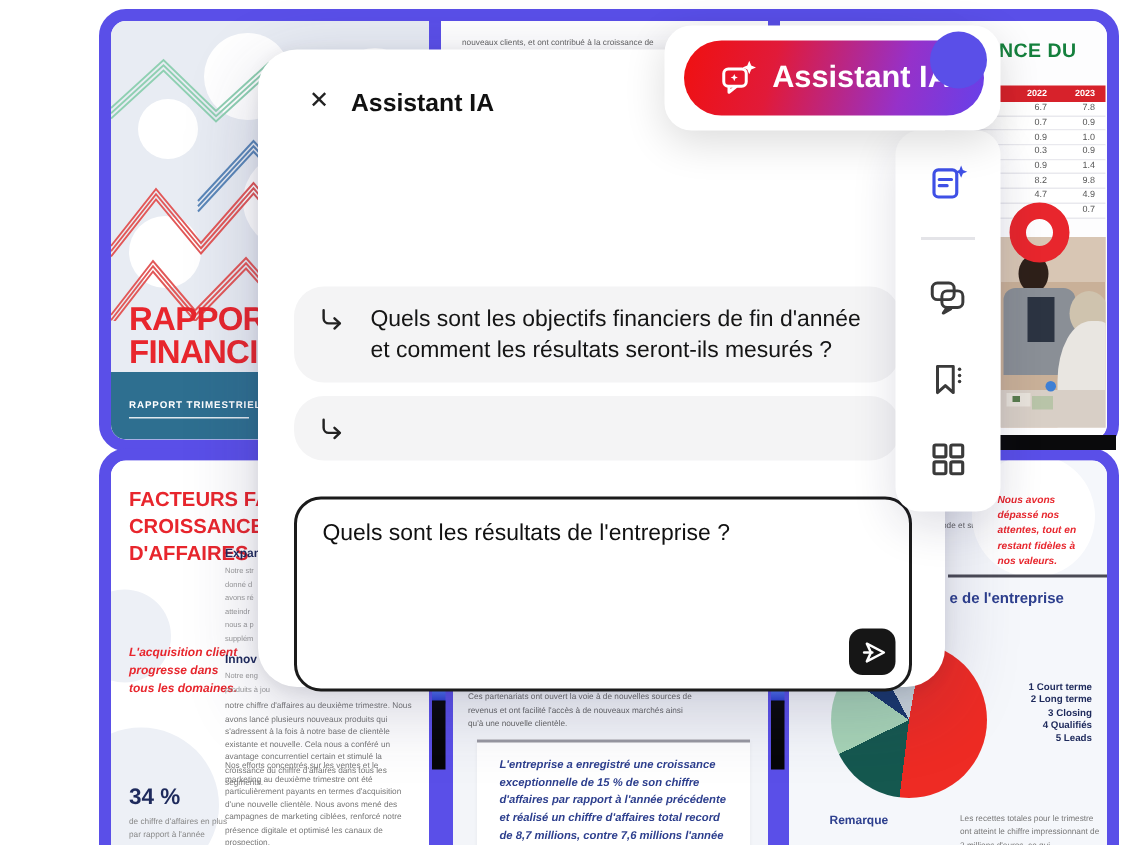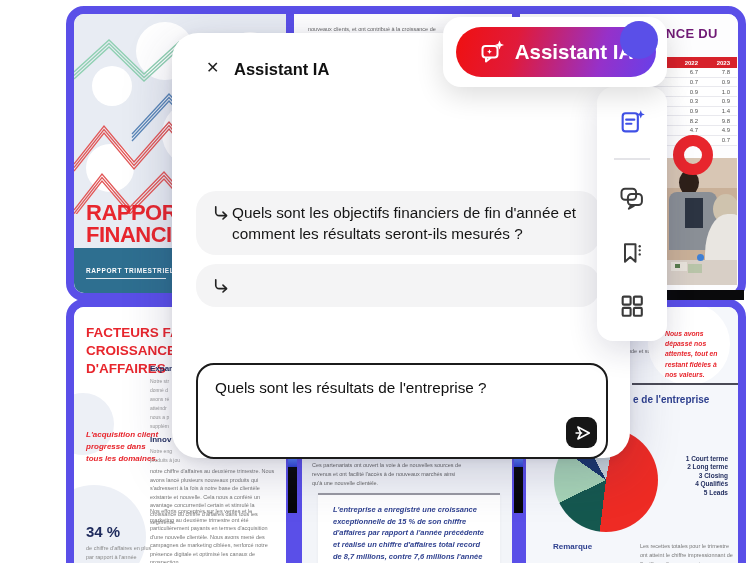--- a/index.html
+++ b/index.html
@@ -24,21 +24,21 @@
   .cover-banner{position:absolute;left:0;right:0;bottom:0;height:45px;background:#2e6f90;padding:19px 0 0 12px;}
   .cover-banner-label{font-size:6.5px;font-weight:700;color:#fff;letter-spacing:.6px;}
   .cover-banner-rule{width:80px;height:1px;background:rgba(255,255,255,.85);margin-top:4px;}
 
   
   .page-top-middle{left:220px;width:218px;background:#ffffff;}
   .frag{color:#666;font-size:5.5px;line-height:1.6;}
 
   
   .page-top-right{left:446px;width:218px;background:#fdfdfe;}
-  .tr-heading{position:absolute;left:146px;top:12px;font-size:13px;font-weight:800;color:#701a75;letter-spacing:.3px;}
+  .tr-heading{position:absolute;left:146px;top:12px;font-size:13px;font-weight:800;color:#15803d;letter-spacing:.3px;}
   .mini-table{position:absolute;left:77px;top:43px;width:140px;font-size:6px;}
   .thead{display:flex;align-items:center;height:11px;background:#d7222b;color:#fff;font-weight:700;}
   .trow{display:flex;align-items:center;height:9.7px;border-bottom:1px solid #e9e9ee;color:#555;background:#fff;}
   .tc.c0{flex:1;text-align:right;padding-right:8px;font-size:5.6px;color:#777;}
   .tc.c1,.tc.c2{width:32px;text-align:right;padding-right:7px;}
   .thead .tc.c0{color:#d7222b;}
   .red-donut{position:absolute;left:153px;top:121px;width:40px;height:40px;border:11px solid #e8262d;border-radius:50%;z-index:3;}
   .photo{position:absolute;left:147px;top:144px;width:70px;height:127px;background:#c9b098;overflow:hidden;}
 
   
@@ -70,24 +70,24 @@
   .note-text{position:absolute;left:114px;top:235px;width:96px;font-size:5.5px;color:#777;line-height:1.6;}
 
   
   .modal{position:absolute;left:172px;top:33px;width:458px;height:425px;background:#fff;border-radius:26px;z-index:20;
     box-shadow:0 14px 50px rgba(45,45,95,.22),0 2px 10px rgba(0,0,0,.08);}
   .modal-close{position:absolute;left:34px;top:27px;font-size:16px;color:#222;cursor:pointer;line-height:1;}
   .modal-title{position:absolute;left:62px;top:27px;font-size:16.5px;font-weight:700;color:#111;}
   .bubble{position:absolute;left:24px;top:85px;max-width:352px;background:#f4f4f5;border-radius:20px;padding:12px 17px;
     font-size:15.3px;line-height:1.42;color:#151515;}
   .chips{position:absolute;left:24px;top:158px;}
-  .chip{width:404px;background:#f4f4f5;border-radius:20px;padding:11px 15px;margin-bottom:9px;display:flex;gap:2px;align-items:flex-start;cursor:pointer;}
+  .chip{width:404px;background:#f4f4f5;border-radius:20px;padding:11px 15px;margin-bottom:9px;display:flex;gap:17px;align-items:flex-start;cursor:pointer;}
   .chip svg{flex:0 0 auto;margin-top:2px;}
   .chip-text{font-size:15.3px;line-height:1.38;color:#151515;}
-  .query-box{position:absolute;left:24px;top:298px;width:412px;height:96px;border:2.5px solid #1b1b1b;border-radius:18px;background:#fff;margin-top:32px;}
+  .query-box{position:absolute;left:24px;top:298px;width:412px;height:130px;border:2.5px solid #1b1b1b;border-radius:18px;background:#fff;}
   .query-text{padding:14px 17px 0 17px;font-size:15.3px;color:#111;}
   .send-btn{position:absolute;right:9px;bottom:9px;width:31px;height:31px;background:#161616;border-radius:9px;display:flex;align-items:center;justify-content:center;cursor:pointer;}
 
   
   .launcher-wrap{position:absolute;left:443px;top:17px;width:224px;height:70px;background:#fff;border-radius:18px;z-index:30;
     box-shadow:0 8px 28px rgba(0,0,0,.14);}
   .launcher{position:absolute;left:13px;top:10px;width:200px;height:50px;border-radius:25px;cursor:pointer;
     background:linear-gradient(105deg,#f01010 0%,#e11a39 30%,#9631c9 72%,#6640ea 100%);
     display:flex;align-items:center;justify-content:center;gap:10px;}
   .launcher-label{color:#fff;font-size:20.5px;font-weight:700;}

